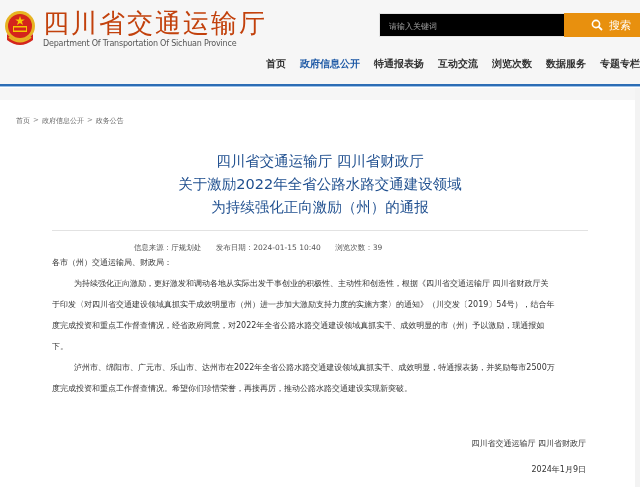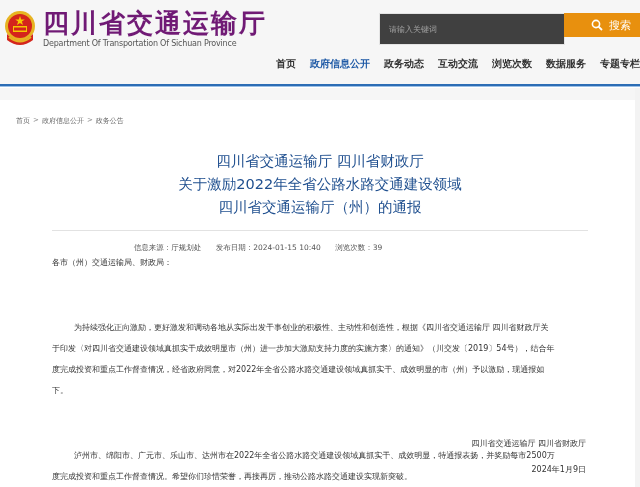--- a/index.html
+++ b/index.html
@@ -1,24 +1,24 @@
 <!DOCTYPE html>
 <html><head>
 <meta charset="utf-8">
 <style>
   * { box-sizing: border-box; margin: 0; padding: 0; }
   html, body { width: 640px; height: 487px; overflow: hidden; background: #ffffff; }
   body { font-family: "DejaVu Sans", "Liberation Sans", sans-serif; color: #333; position: relative; }
 
   .header { position: absolute; left: 0; top: 0; width: 640px; height: 84px; background: #f6f6f6; }
   .emblem { position: absolute; left: 3px; top: 10px; width: 34px; height: 38px; }
-  .site-title { position: absolute; left: 43px; top: 8px; font-size: 26px; font-weight: bold; color: #701a75; letter-spacing: 2px; line-height: 30px; white-space: nowrap; }
+  .site-title { position: absolute; left: 43px; top: 8px; font-size: 26px; font-weight: normal; color: #c2410c; letter-spacing: 2px; line-height: 30px; white-space: nowrap; }
   .site-subtitle { position: absolute; left: 43px; top: 39px; font-size: 8px; color: #555; white-space: nowrap; letter-spacing: -0.2px; }
 
-  .search-box { position: absolute; left: 379px; top: 13px; width: 186px; height: 32px; background: #404040; border: 1px solid #e4e4e4; }
+  .search-box { position: absolute; left: 379px; top: 13px; width: 186px; height: 24px; background: #000000; border: 1px solid #e4e4e4; }
   .search-input { width: 100%; height: 100%; border: none; outline: none; font-size: 8px; color: #999; padding-left: 9px; background: transparent; font-family: "DejaVu Sans", sans-serif; }
   .search-input::placeholder { color: #a0a0a0; }
   .search-btn { position: absolute; left: 564px; top: 13px; width: 94px; height: 24px; background: #e8900e; color: #fff; display: flex; align-items: center; justify-content: center; gap: 6px; font-size: 11px; cursor: pointer; }
   .search-btn svg { width: 12px; height: 12px; }
 
   .nav { position: absolute; top: 57px; right: 0; display: flex; gap: 0; }
   .nav-item { font-size: 10px; font-weight: bold; color: #333; margin-left: 14px; white-space: nowrap; cursor: pointer; }
   .nav-item.active { color: #1f5aa6; }
   .nav-item:first-child { margin-left: 0; }
 
@@ -31,21 +31,21 @@
   .article-title { position: absolute; left: 0; top: 150px; width: 640px; text-align: center; color: #1f4f8f; font-size: 14.5px; line-height: 23px; }
   .title-line { display: block; }
 
   .divider { position: absolute; left: 52px; top: 230px; width: 536px; height: 1px; background: #e2e2e2; }
 
   .meta { position: absolute; left: 0; top: 243px; width: 516px; text-align: center; font-size: 7.5px; color: #555; }
   .meta span { margin: 0 6px; }
 
   .body-text { position: absolute; left: 52px; top: 252px; width: 540px; font-size: 8px; color: #333; line-height: 21px; }
   .para { text-indent: 0; }
-  .para.indent { text-indent: 22px; margin-top: 44px; }
+  .para.indent { text-indent: 22px; }
   .signoff { position: absolute; right: 54px; font-size: 8px; color: #333; text-align: right; }
 
   .scrollbar-track { position: absolute; right: 0; top: 88px; width: 5px; height: 399px; background: #f3f3f3; }
 </style>
 </head>
 <body>
 
 <div class="header">
   <svg class="emblem" viewBox="0 0 34 38">
     <circle cx="17" cy="16" r="15" fill="#e7b422"></circle>
@@ -66,42 +66,42 @@
     <svg viewBox="0 0 12 12">
       <circle cx="5" cy="5" r="3.6" stroke="#fff" stroke-width="1.6" fill="none"></circle>
       <line x1="7.6" y1="7.6" x2="11" y2="11" stroke="#fff" stroke-width="1.8"></line>
     </svg>
     <span>搜索</span>
   </div>
 
   <div class="nav">
     <span class="nav-item">首页</span>
     <span class="nav-item active">政府信息公开</span>
-    <span class="nav-item">政务动态</span>
+    <span class="nav-item">特通报表扬</span>
     <span class="nav-item">互动交流</span>
     <span class="nav-item">浏览次数</span>
     <span class="nav-item">数据服务</span>
     <span class="nav-item">专题专栏</span>
   </div>
 </div>
 <div class="header-line"></div>
 <div class="sub-band"></div>
 
 <div class="breadcrumb">
   <span>首页</span>
   <span class="sep">&gt;</span>
   <span>政府信息公开</span>
   <span class="sep">&gt;</span>
   <span>政务公告</span>
 </div>
 
 <div class="article-title">
   <span class="title-line">四川省交通运输厅 四川省财政厅</span>
   <span class="title-line">关于激励2022年全省公路水路交通建设领域</span>
-  <span class="title-line">四川省交通运输厅（州）的通报</span>
+  <span class="title-line">为持续强化正向激励（州）的通报</span>
 </div>
 
 <div class="divider"></div>
 
 <div class="meta">
   <span><b style="font-weight:normal">信息来源：</b><b style="font-weight:normal">厅规划处</b></span>
   <span><b style="font-weight:normal">发布日期：</b><b style="font-weight:normal">2024-01-15 10:40</b></span>
   <span><b style="font-weight:normal">浏览次数：</b><b style="font-weight:normal">39</b></span>
 </div>
 

